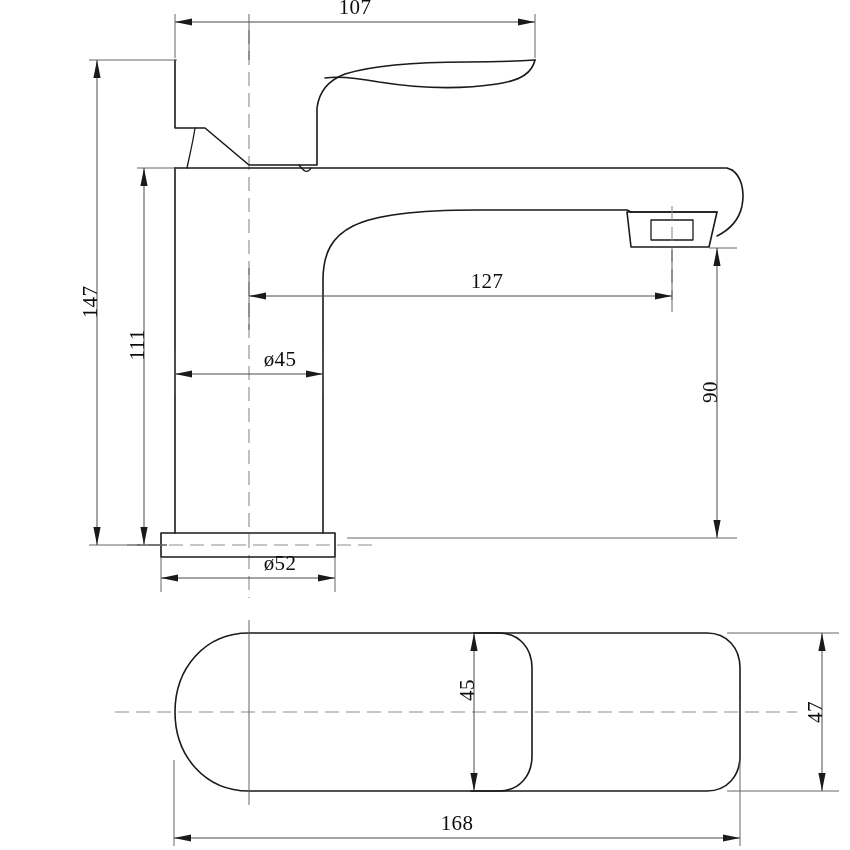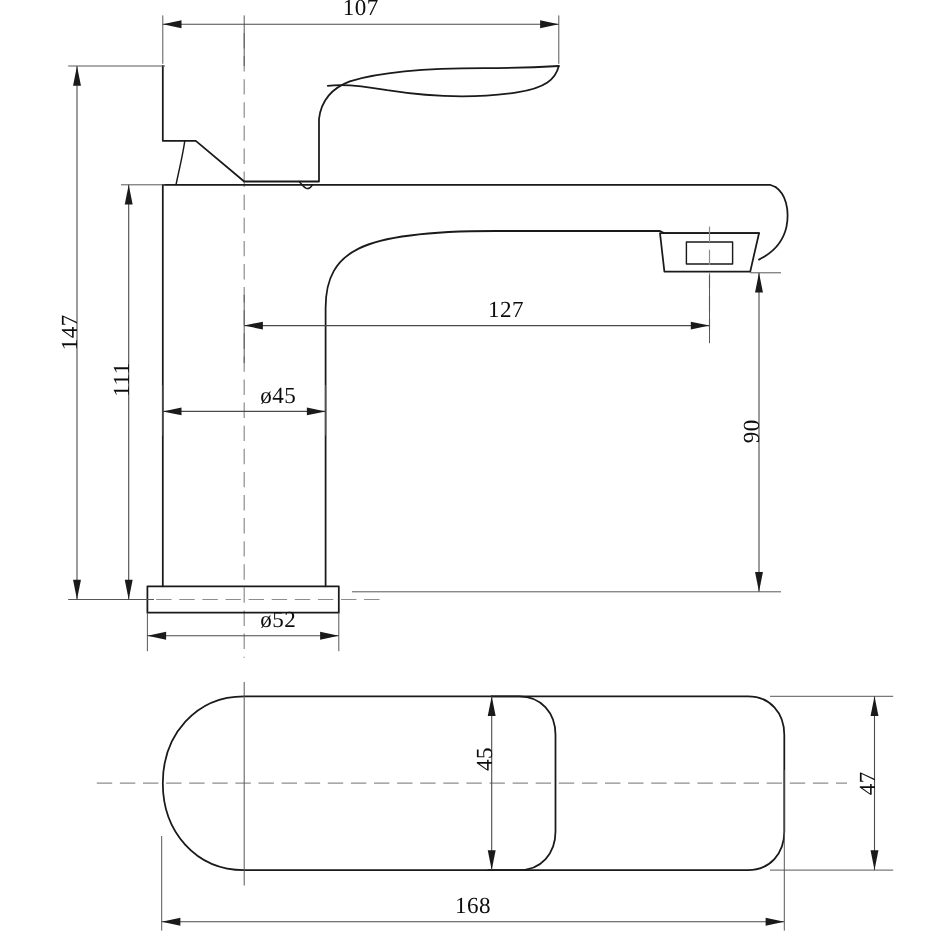--- a/index.html
+++ b/index.html
@@ -11,20 +11,21 @@
     width: 850px;
     height: 850px;
     font-family: "Liberation Serif", serif;
     overflow: hidden;
   }
   #drawing-root {
     position: relative;
     width: 692px;
     height: 850px;
     background: #ffffff;
+    padding-left: 27px;
   }
   svg.tech-drawing {
     display: block;
     width: 850px;
     height: 850px;
   }
   .outline {
     fill: none;
     stroke: #1a1a1a;
     stroke-width: 1.6;

